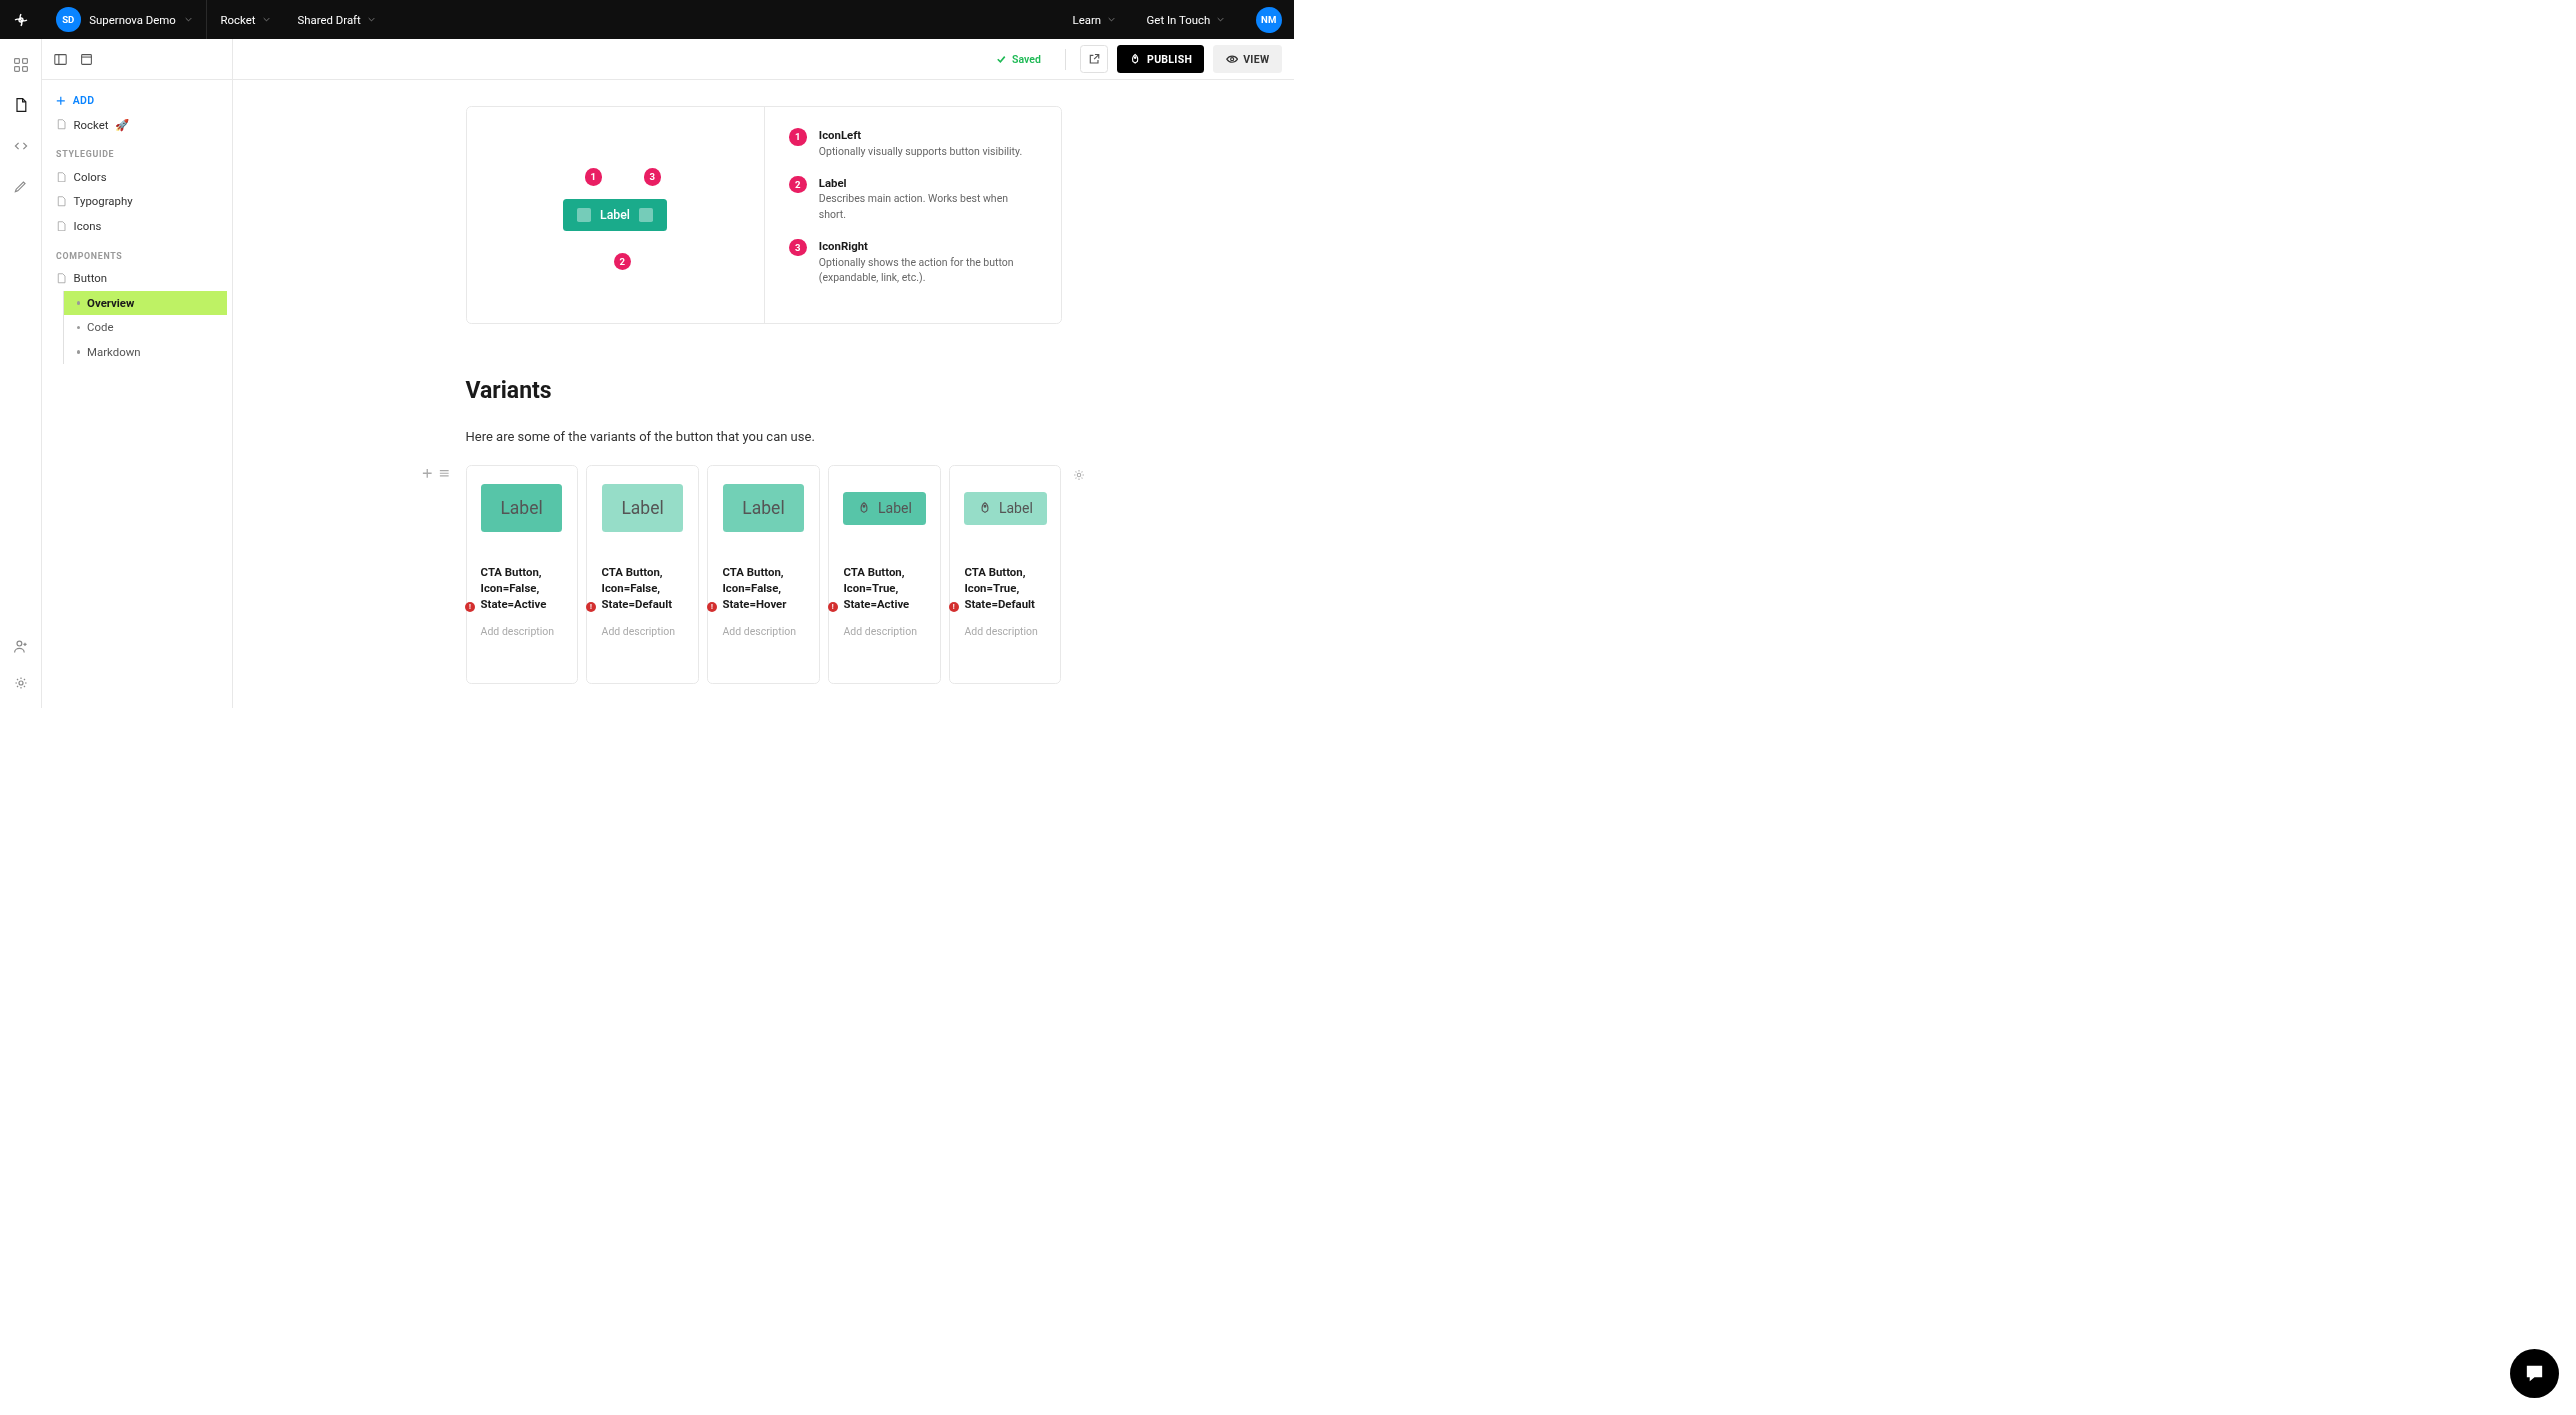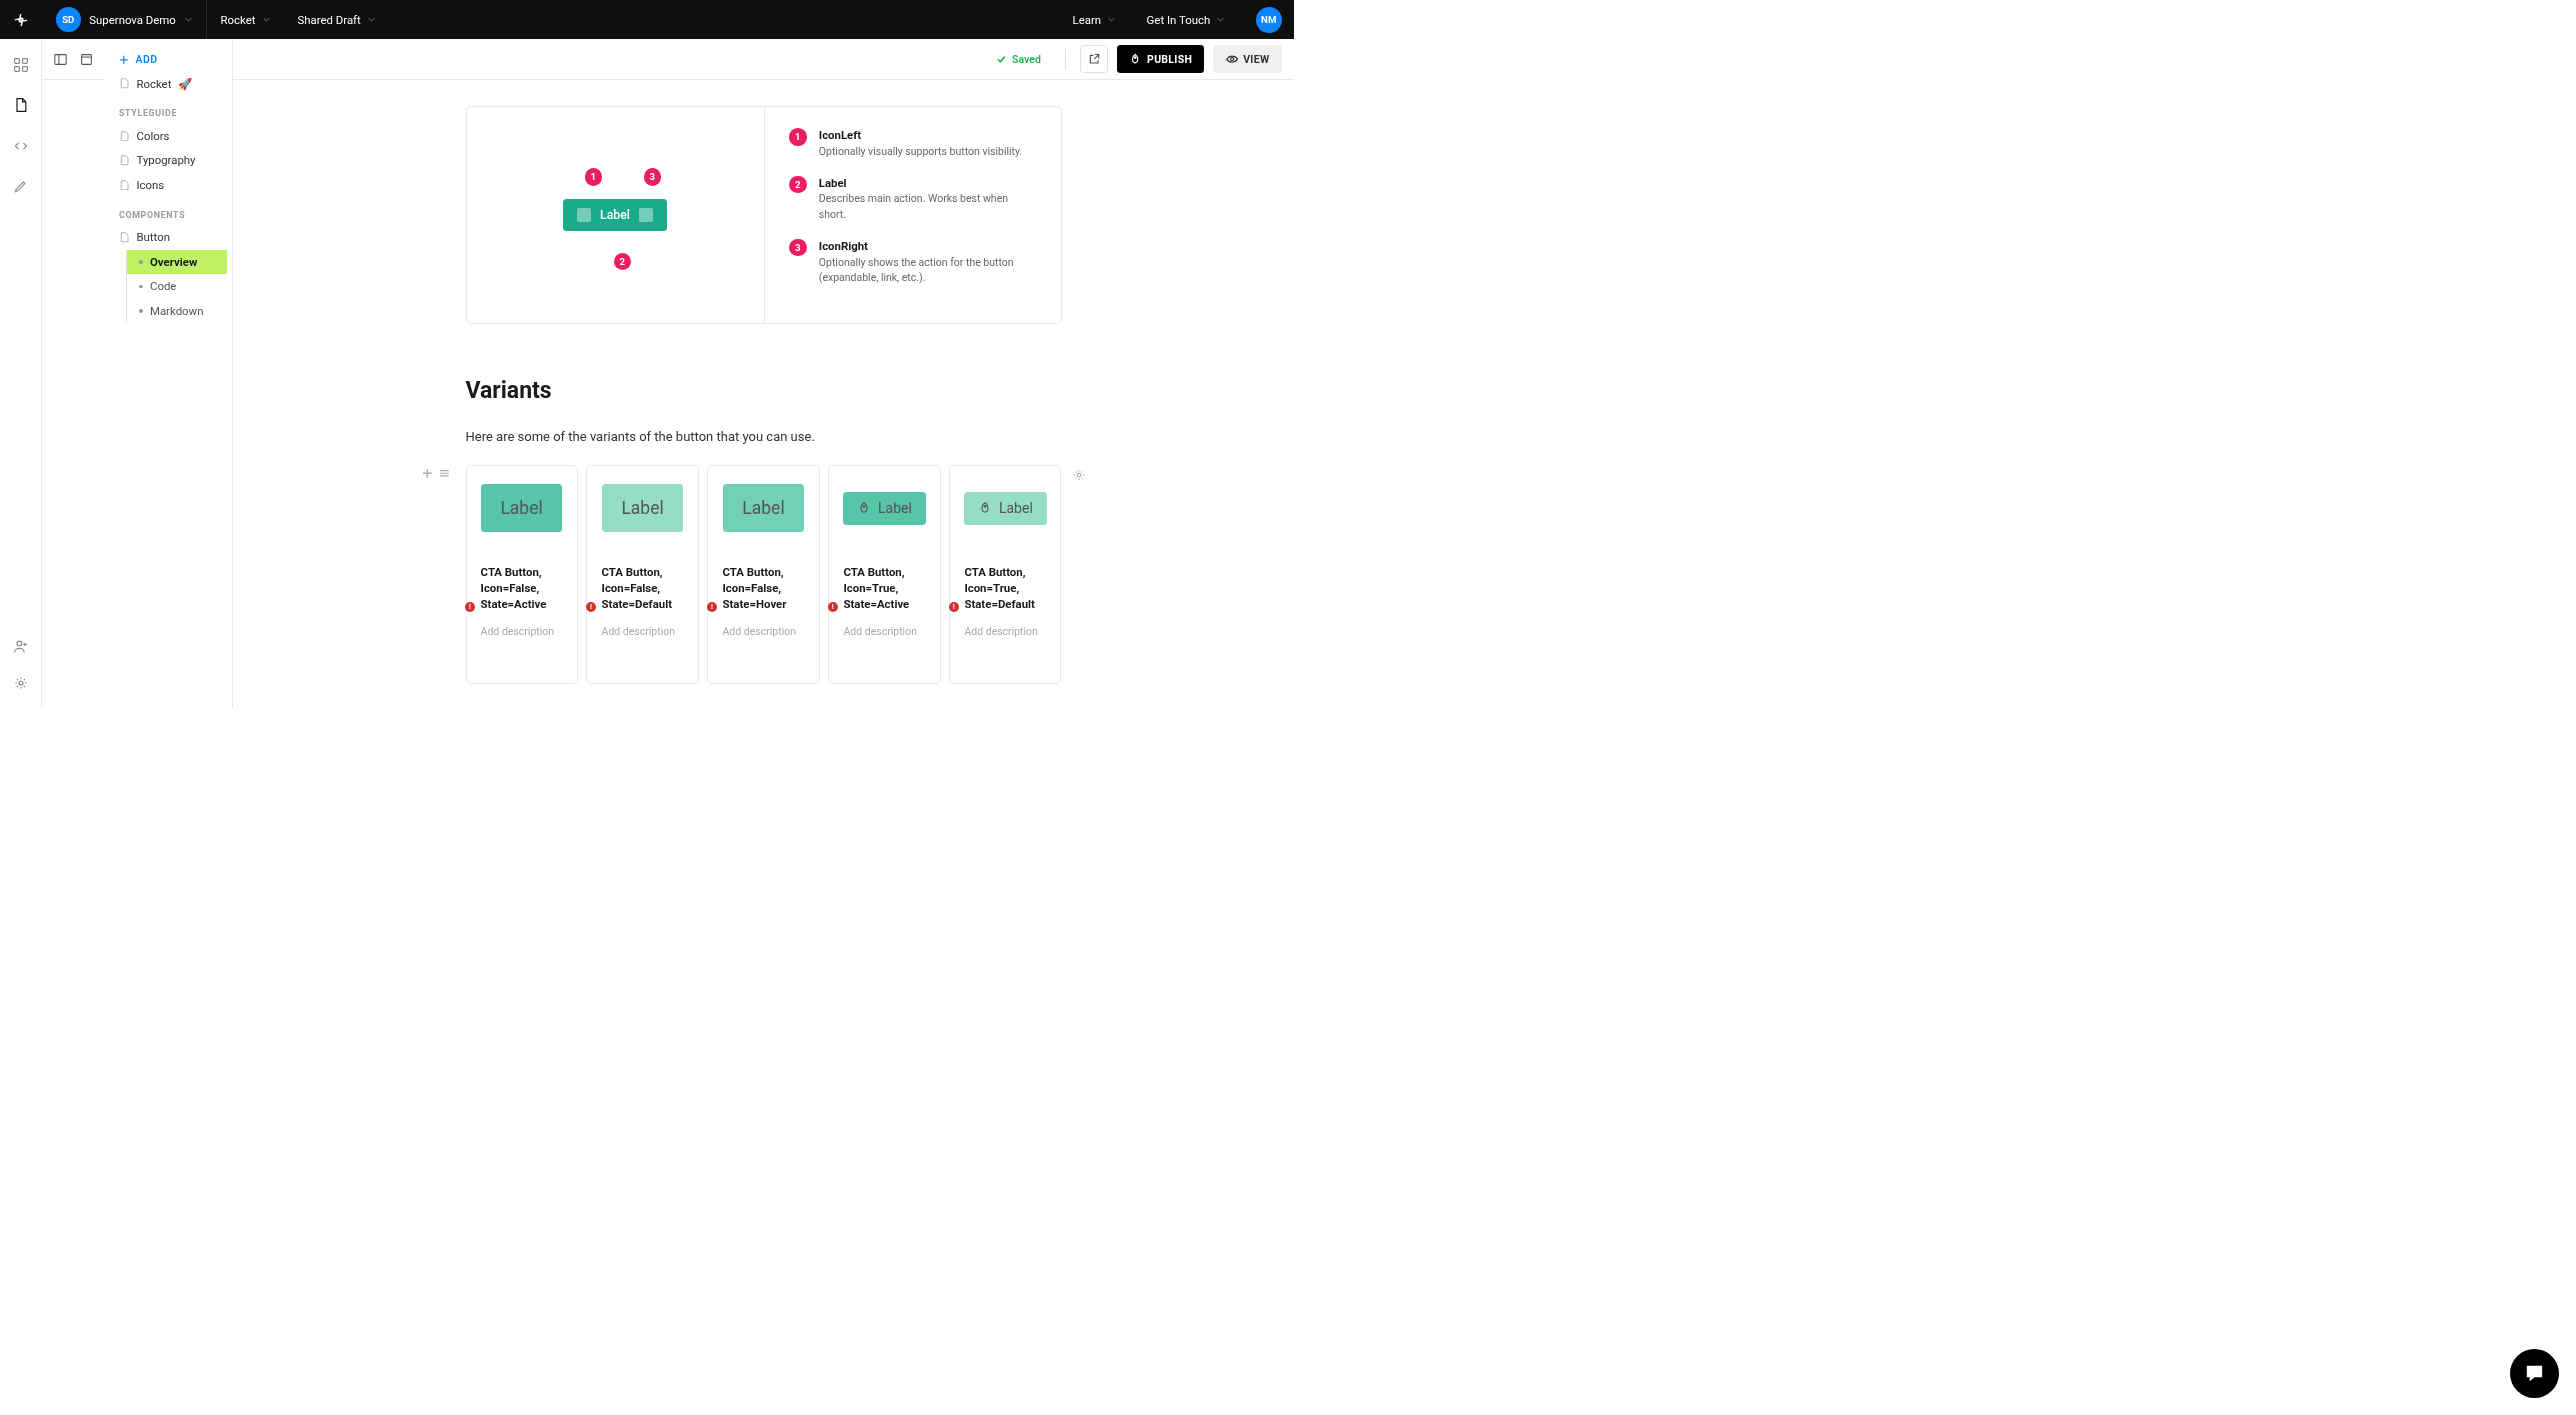--- a/index.html
+++ b/index.html
@@ -12,21 +12,21 @@
 .org-avatar{width:24.5px;height:24.5px;border-radius:50%;background:#0a84ff;display:flex;align-items:center;justify-content:center;font-weight:700;font-size:9.6px;color:#fff}
 .chev{width:7px;height:7px;opacity:.6}
 .dd{display:flex;align-items:center;gap:7px;padding:0 14px;height:100%;cursor:pointer}
 .topbar-right{margin-left:auto;display:flex;align-items:center;gap:3.5px;padding-right:12.3px}
 .user-avatar{width:26px;height:26px;border-radius:50%;background:#0a84ff;display:flex;align-items:center;justify-content:center;font-weight:700;font-size:9.6px;color:#fff;margin-left:14px}
 .workspace{display:flex;height:calc(100% - 39px)}
 .rail{width:42px;background:#fff;border-right:0.9px solid #e8e8e8;display:flex;flex-direction:column;align-items:center;padding-top:17.5px;gap:24.5px}
 .rail-icon{width:16px;height:16px;color:#8a8a8a;cursor:pointer}
 .rail-icon.active{color:#1a1a1a}
 .rail-bottom{margin-top:auto;margin-bottom:17.5px;display:flex;flex-direction:column;gap:21px;align-items:center}
-.sidebar{width:191px;background:#fff;border-right:0.9px solid #e8e8e8;display:flex;}
+.sidebar{width:191px;background:#fff;border-right:0.9px solid #e8e8e8;display:flex;flex-direction:column}
 .sidebar-toolbar{height:41px;display:flex;align-items:center;padding:0 12.3px;gap:12.3px;border-bottom:0.9px solid #e8e8e8}
 .tb-icon{width:13px;height:13px;color:#555;cursor:pointer}
 .sidebar-content{padding:8.8px 5.3px;flex:1;overflow:auto}
 .add-btn{display:flex;align-items:center;gap:7px;color:#0a84ff;font-size:10.5px;font-weight:600;padding:5.3px 8.8px;cursor:pointer;letter-spacing:0.4px}
 .nav-item{display:flex;align-items:center;gap:7px;padding:5.3px 8.8px;font-size:11.4px;color:#333;cursor:pointer;border-radius:3.5px}
 .doc-icon{width:10.5px;height:10.5px;color:#999}
 .section-label{font-size:8.8px;font-weight:700;color:#999;letter-spacing:0.7px;padding:12.3px 8.8px 5.3px}
 .sub-items{margin-left:16px;border-left:0.9px solid #e0e0e0}
 .sub-item{display:flex;align-items:center;gap:7px;padding:5.3px 8.8px 5.3px 12.3px;font-size:11.4px;color:#555;cursor:pointer;position:relative}
 .sub-item.sel{background:#bef264;font-weight:700;color:#1a1a1a}

